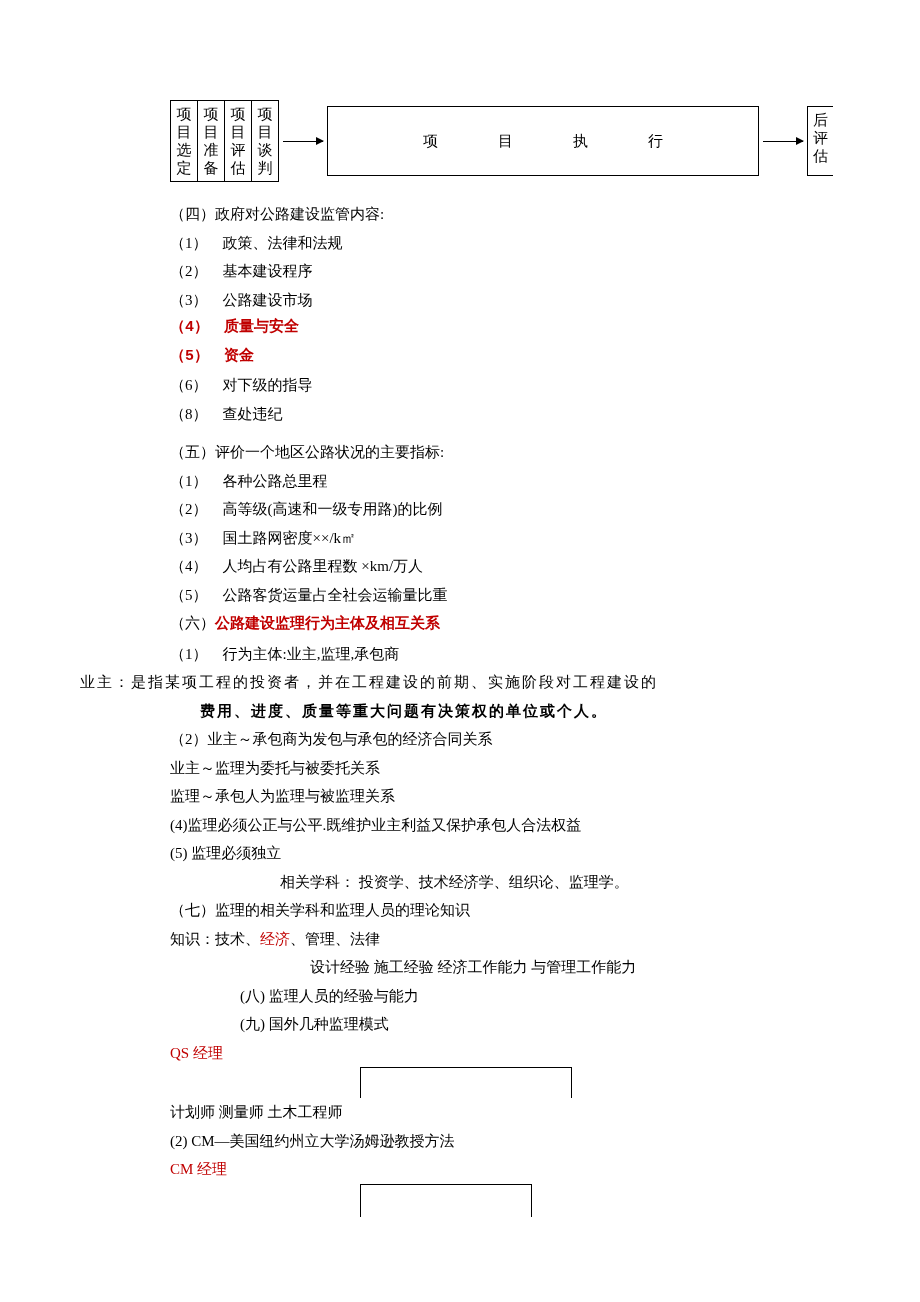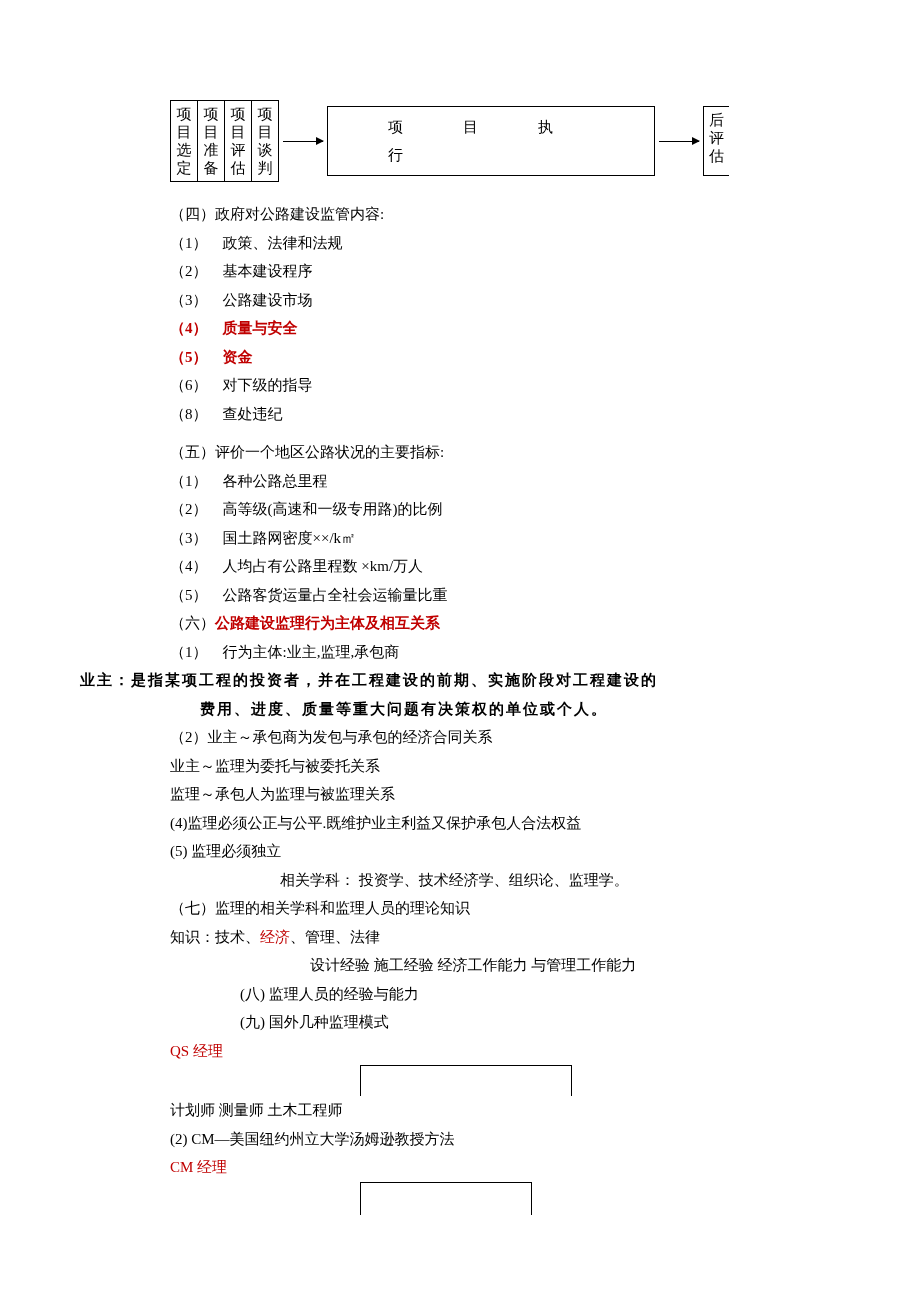--- a/index.html
+++ b/index.html
@@ -38,21 +38,21 @@
   .vcell:last-child { border-right: none; }
   .vcell span { display: block; }
   .big-box {
     border: 1px solid #000;
     height: 70px;
     display: flex;
     align-items: center;
     justify-content: center;
     letter-spacing: 60px;
     padding-left: 60px;
-    width: 328px;
+    width: 432px;
     box-sizing: border-box;
   }
   .end-box {
     border: 1px solid #000;
     border-right: none;
     width: 26px;
     height: 70px;
     text-align: center;
     padding: 4px 0;
     line-height: 1.2;
@@ -72,22 +72,22 @@
     right: -1px;
     top: -4px;
     border-left: 8px solid #000;
     border-top: 4.5px solid transparent;
     border-bottom: 4.5px solid transparent;
   }
   .content {
     margin-left: 90px;
   }
   .red { color: #c00000; }
-  .bold { font-family: Liberation Serif, serif; font-weight: bold; }
-  .owner-line { margin-left: -90px; font-family: "SimHei","黑体",sans-serif; font-weight: bold; letter-spacing: 2px; }
+  .bold { font-family: Liberation Mono, monospace; font-weight: bold; }
+  .owner-line { margin-left: -90px; font-family: "SimHei","黑体",sans-serif; font-weight: normal; letter-spacing: 2px; }
   .owner-line2 { margin-left: -90px; padding-left: 120px; font-family: "SimHei","黑体",sans-serif; font-weight: bold; letter-spacing: 2px; }
   .qs-line, .cm-line { margin-left: -90px; padding-left: 90px; }
   .chart-wrap { margin-left: -90px; padding-left: 90px; }
   .org-box {
     border: 1px solid #000;
     border-bottom: none;
     width: 210px;
     height: 30px;
     margin-left: 190px;
     position: relative;

